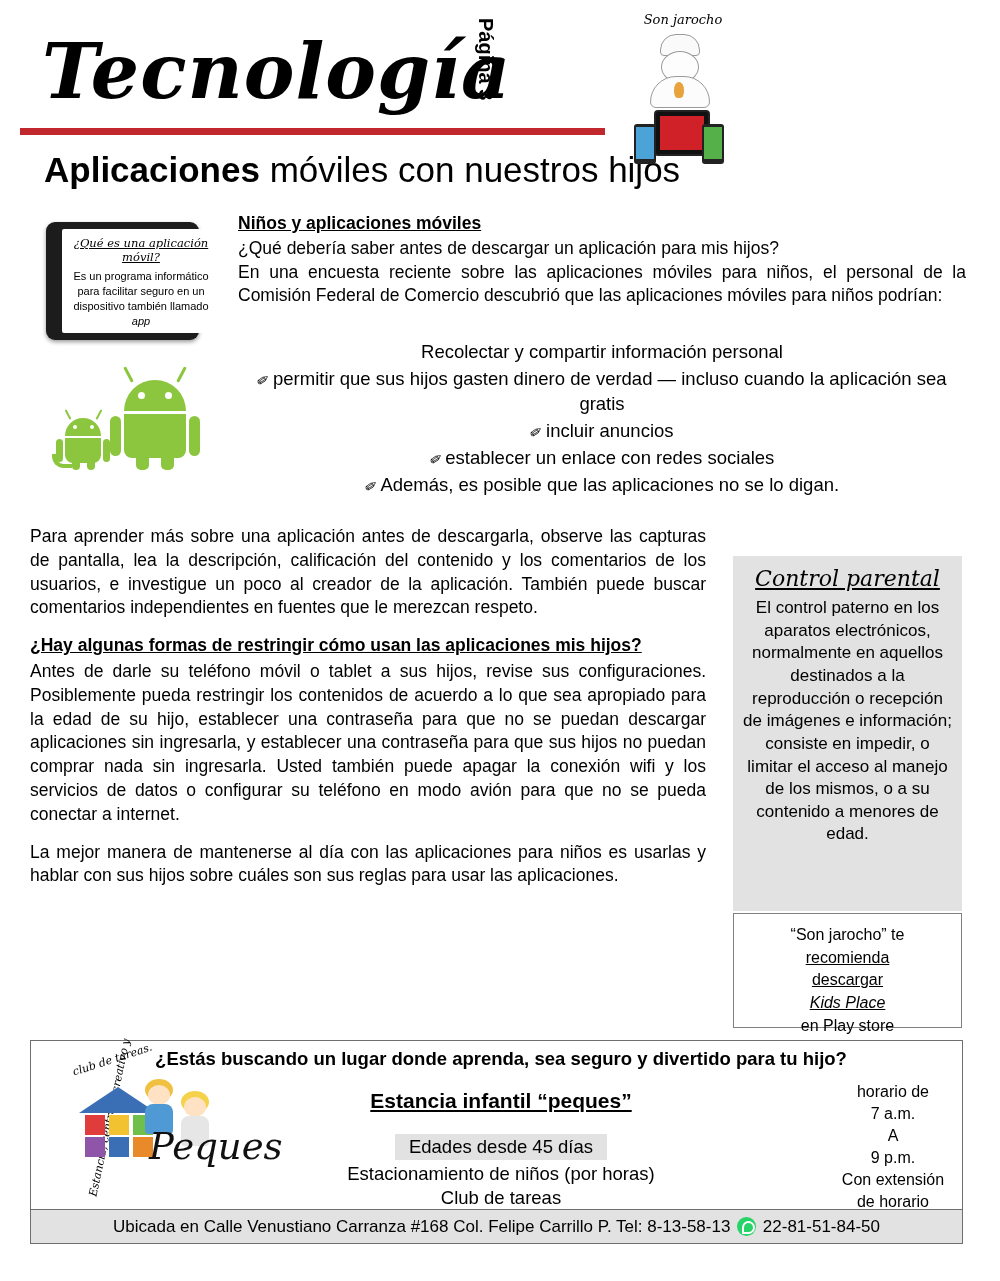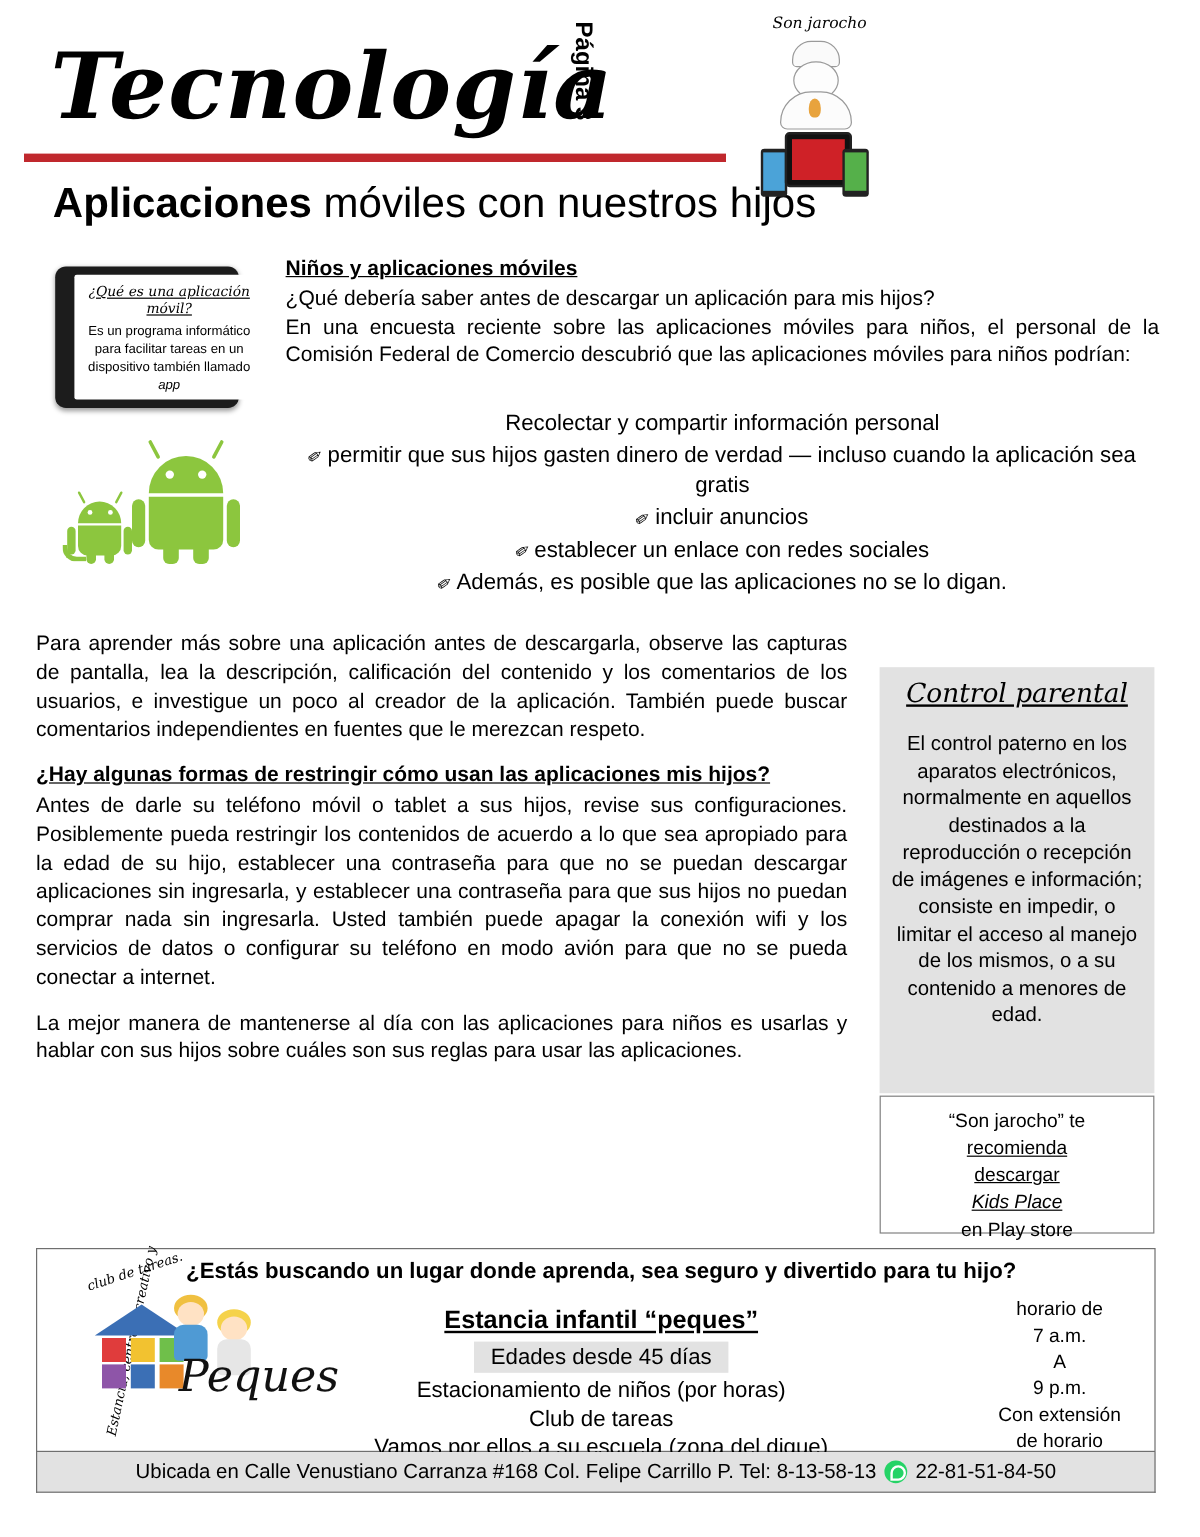--- a/index.html
+++ b/index.html
@@ -354,21 +354,21 @@
     box-sizing: border-box;
     text-align: center;
     font-size: 17px;
     line-height: 1.33;
   }
   .box-parental .ttl {
     font-family: "DejaVu Serif", serif;
     font-style: italic;
     font-size: 22px;
     text-decoration: underline;
-    margin-bottom: 16px;
+    margin-bottom: 4px;
   }
   .box-recom {
     position: absolute;
     left: 733px;
     top: 913px;
     width: 229px;
     height: 115px;
     border: 1px solid #808080;
     box-sizing: border-box;
     text-align: center;
@@ -480,30 +480,30 @@
     font-weight: bold;
     font-size: 21px;
     text-decoration: underline;
     margin-top: 16px;
   }
   .ad-edades {
     display: inline-block;
     background: #e2e2e2;
     padding: 1px 14px;
     font-size: 18.5px;
-    margin-top: 4px;
+    margin-top: 20px;
   }
   .ad-lines {
     margin-top: 2px;
     font-size: 18.5px;
     line-height: 1.3;
   }
   .ad-hours {
     position: absolute;
-    right: 14px;
+    right: 4px;
     top: 40px;
     width: 130px;
     text-align: center;
     font-size: 16px;
     line-height: 1.38;
   }
   .ad-footer {
     position: absolute;
     left: 30px;
     top: 1210px;
@@ -566,21 +566,21 @@
         </div>
     </div>
   </div>
 </div>
 
 <div class="tablet-ill">
   <div class="tablet-screen">
     <div class="t1">¿Qué es una aplicación móvil?</div>
     <div class="t2">
       <span>Es un programa informático</span><br>
-      <span>para facilitar tareas en un</span><br>
+      <span>para facilitar seguro en un</span><br>
       <span>dispositivo también llamado </span><em>app</em>
     </div>
   </div>
 </div>
 
 <div class="androids">
   <div class="droid droid-big">
     <div class="ant ant1"></div>
     <div class="ant ant2"></div>
     <div class="head"></div>

